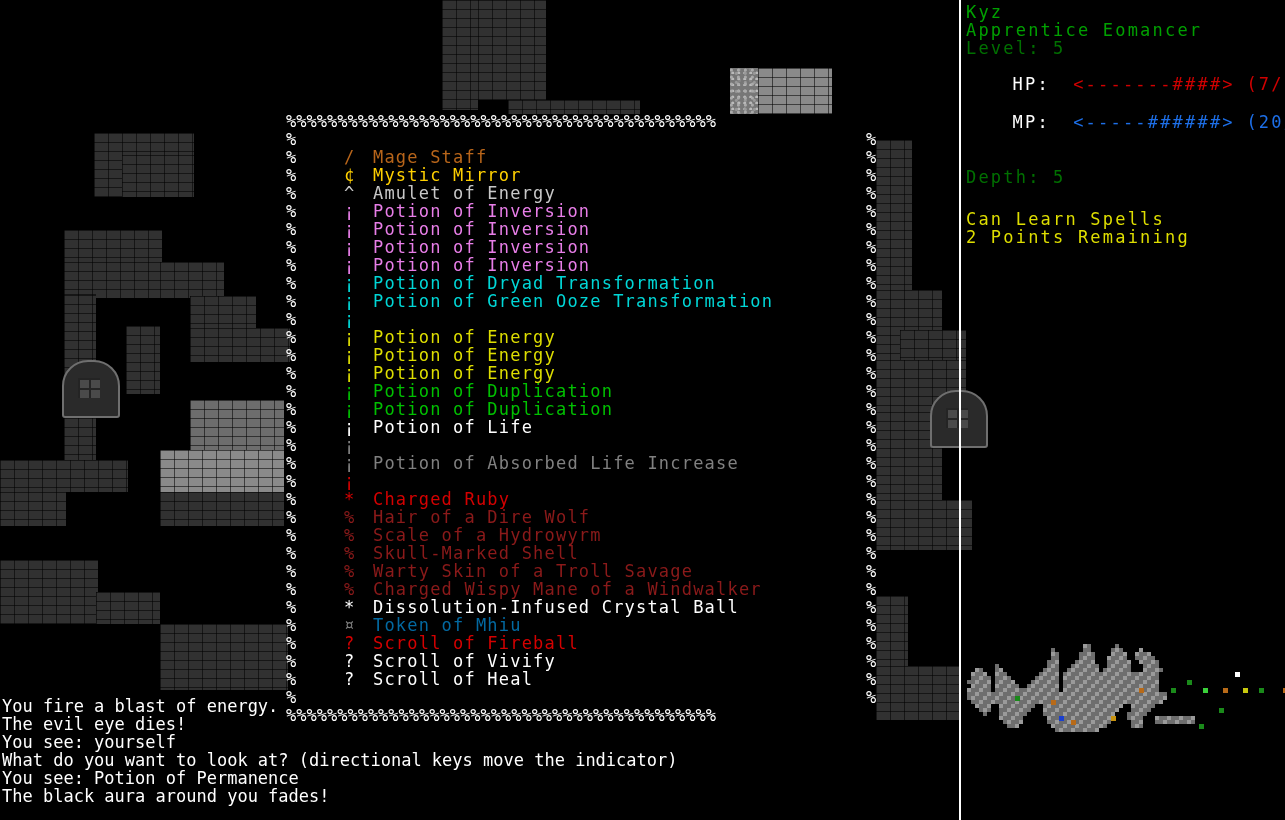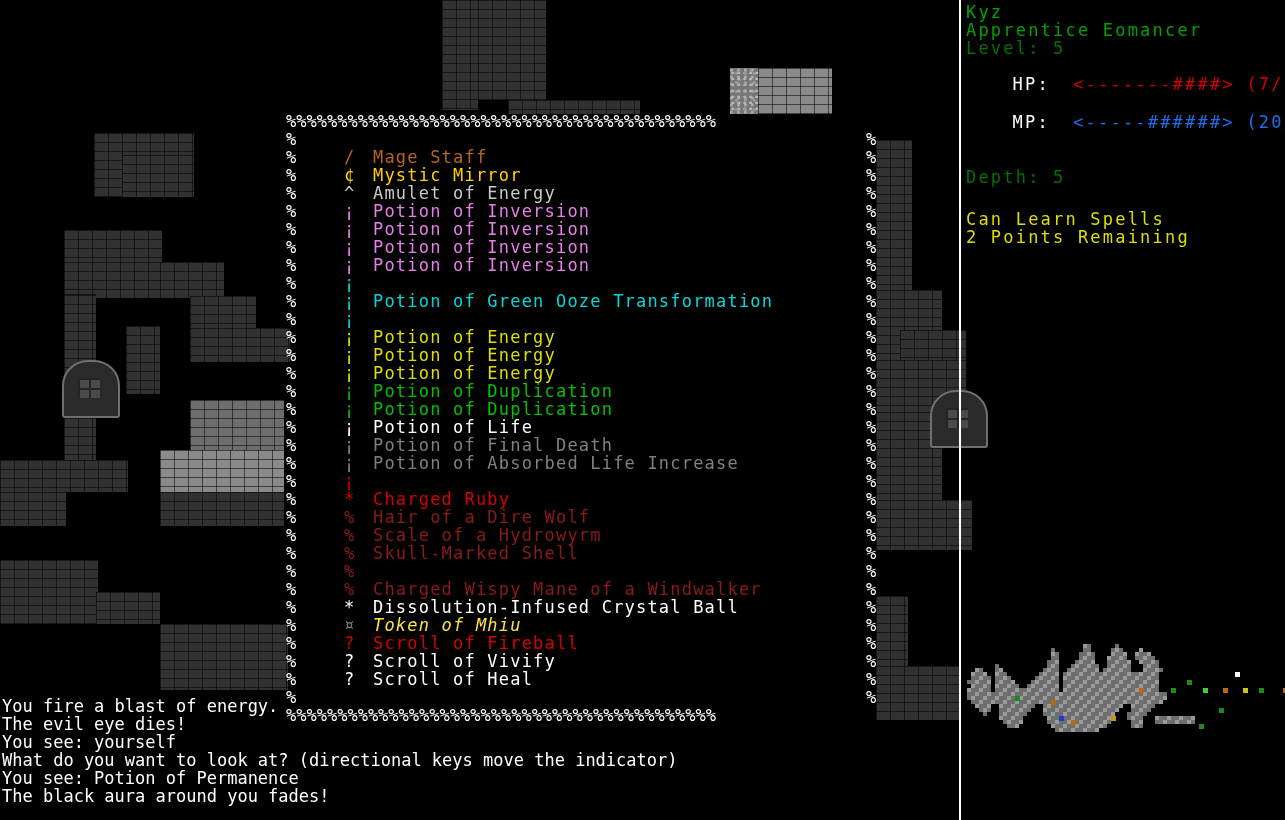--- a/index.html
+++ b/index.html
@@ -794,40 +794,40 @@
   <div class="border-row">%%%%%%%%%%%%%%%%%%%%%%%%%%%%%%%%%%%%%%%%%%</div>
   <div id="inv-rows">
       <div class="inv-line"><span class="lb">%</span><span class="rb">%</span></div>
       <div class="inv-line"><span class="lb">%</span><span class="rb">%</span><span class="sym" style="color: rgb(184, 101, 26);">/</span><span class="nm" style="color: rgb(184, 101, 26);">Mage Staff</span></div>
       <div class="inv-line"><span class="lb">%</span><span class="rb">%</span><span class="sym" style="color: rgb(255, 208, 0);">¢</span><span class="nm" style="color: rgb(255, 208, 0);">Mystic Mirror</span></div>
       <div class="inv-line"><span class="lb">%</span><span class="rb">%</span><span class="sym" style="color: rgb(200, 200, 200);">^</span><span class="nm" style="color: rgb(200, 200, 200);">Amulet of Energy</span></div>
       <div class="inv-line"><span class="lb">%</span><span class="rb">%</span><span class="sym" style="color: rgb(232, 126, 232);">¡</span><span class="nm" style="color: rgb(232, 126, 232);">Potion of Inversion</span></div>
       <div class="inv-line"><span class="lb">%</span><span class="rb">%</span><span class="sym" style="color: rgb(232, 126, 232);">¡</span><span class="nm" style="color: rgb(232, 126, 232);">Potion of Inversion</span></div>
       <div class="inv-line"><span class="lb">%</span><span class="rb">%</span><span class="sym" style="color: rgb(232, 126, 232);">¡</span><span class="nm" style="color: rgb(232, 126, 232);">Potion of Inversion</span></div>
       <div class="inv-line"><span class="lb">%</span><span class="rb">%</span><span class="sym" style="color: rgb(232, 126, 232);">¡</span><span class="nm" style="color: rgb(232, 126, 232);">Potion of Inversion</span></div>
-      <div class="inv-line"><span class="lb">%</span><span class="rb">%</span><span class="sym" style="color: rgb(0, 215, 215);">¡</span></div>
+      <div class="inv-line"><span class="lb">%</span><span class="rb">%</span><span class="sym" style="color: rgb(0, 215, 215);">¡</span><span class="nm" style="color: rgb(0, 215, 215);">Potion of Dryad Transformation</span></div>
       <div class="inv-line"><span class="lb">%</span><span class="rb">%</span><span class="sym" style="color: rgb(0, 215, 215);">¡</span><span class="nm" style="color: rgb(0, 215, 215);">Potion of Green Ooze Transformation</span></div>
       <div class="inv-line"><span class="lb">%</span><span class="rb">%</span><span class="sym" style="color: rgb(0, 215, 215);">¡</span></div>
       <div class="inv-line"><span class="lb">%</span><span class="rb">%</span><span class="sym" style="color: rgb(222, 222, 0);">¡</span><span class="nm" style="color: rgb(222, 222, 0);">Potion of Energy</span></div>
       <div class="inv-line"><span class="lb">%</span><span class="rb">%</span><span class="sym" style="color: rgb(222, 222, 0);">¡</span><span class="nm" style="color: rgb(222, 222, 0);">Potion of Energy</span></div>
       <div class="inv-line"><span class="lb">%</span><span class="rb">%</span><span class="sym" style="color: rgb(222, 222, 0);">¡</span><span class="nm" style="color: rgb(222, 222, 0);">Potion of Energy</span></div>
       <div class="inv-line"><span class="lb">%</span><span class="rb">%</span><span class="sym" style="color: rgb(0, 192, 0);">¡</span><span class="nm" style="color: rgb(0, 192, 0);">Potion of Duplication</span></div>
       <div class="inv-line"><span class="lb">%</span><span class="rb">%</span><span class="sym" style="color: rgb(0, 192, 0);">¡</span><span class="nm" style="color: rgb(0, 192, 0);">Potion of Duplication</span></div>
       <div class="inv-line"><span class="lb">%</span><span class="rb">%</span><span class="sym" style="color: rgb(255, 255, 255);">¡</span><span class="nm" style="color: rgb(255, 255, 255);">Potion of Life</span></div>
-      <div class="inv-line"><span class="lb">%</span><span class="rb">%</span><span class="sym" style="color: rgb(128, 128, 128);">¡</span><span class="nm" style="color: rgb(128, 128, 128);">Potion of Final Death</span></div>
+      <div class="inv-line"><span class="lb">%</span><span class="rb">%</span><span class="sym" style="color: rgb(128, 128, 128);">¡</span></div>
       <div class="inv-line"><span class="lb">%</span><span class="rb">%</span><span class="sym" style="color: rgb(128, 128, 128);">¡</span><span class="nm" style="color: rgb(128, 128, 128);">Potion of Absorbed Life Increase</span></div>
       <div class="inv-line"><span class="lb">%</span><span class="rb">%</span><span class="sym" style="color: rgb(212, 0, 0);">¡</span></div>
       <div class="inv-line"><span class="lb">%</span><span class="rb">%</span><span class="sym" style="color: rgb(212, 0, 0);">*</span><span class="nm" style="color: rgb(212, 0, 0);">Charged Ruby</span></div>
       <div class="inv-line"><span class="lb">%</span><span class="rb">%</span><span class="sym" style="color: rgb(139, 26, 26);">%</span><span class="nm" style="color: rgb(139, 26, 26);">Hair of a Dire Wolf</span></div>
       <div class="inv-line"><span class="lb">%</span><span class="rb">%</span><span class="sym" style="color: rgb(139, 26, 26);">%</span><span class="nm" style="color: rgb(139, 26, 26);">Scale of a Hydrowyrm</span></div>
       <div class="inv-line"><span class="lb">%</span><span class="rb">%</span><span class="sym" style="color: rgb(139, 26, 26);">%</span><span class="nm" style="color: rgb(139, 26, 26);">Skull-Marked Shell</span></div>
-      <div class="inv-line"><span class="lb">%</span><span class="rb">%</span><span class="sym" style="color: rgb(139, 26, 26);">%</span></div>
+      <div class="inv-line"><span class="lb">%</span><span class="rb">%</span><span class="sym" style="color: rgb(139, 26, 26);">%</span><span class="nm" style="color: rgb(139, 26, 26);">Warty Skin of a Troll Savage</span></div>
       <div class="inv-line"><span class="lb">%</span><span class="rb">%</span><span class="sym" style="color: rgb(139, 26, 26);">%</span><span class="nm" style="color: rgb(139, 26, 26);">Charged Wispy Mane of a Windwalker</span></div>
       <div class="inv-line"><span class="lb">%</span><span class="rb">%</span><span class="sym" style="color: rgb(255, 255, 255);">*</span><span class="nm" style="color: rgb(255, 255, 255);">Dissolution-Infused Crystal Ball</span></div>
-      <div class="inv-line"><span class="lb">%</span><span class="rb">%</span><span class="sym" style="color: rgb(128, 128, 128);">¤</span><span class="nm" style="color: #fde047; font-style: italic;">Token of Mhiu</span></div>
+      <div class="inv-line"><span class="lb">%</span><span class="rb">%</span><span class="sym" style="color: rgb(128, 128, 128);">¤</span><span class="nm" style="color: #0369a1;">Token of Mhiu</span></div>
       <div class="inv-line"><span class="lb">%</span><span class="rb">%</span><span class="sym" style="color: rgb(212, 0, 0);">?</span><span class="nm" style="color: rgb(212, 0, 0);">Scroll of Fireball</span></div>
       <div class="inv-line"><span class="lb">%</span><span class="rb">%</span><span class="sym" style="color: rgb(255, 255, 255);">?</span><span class="nm" style="color: rgb(255, 255, 255);">Scroll of Vivify</span></div>
       <div class="inv-line"><span class="lb">%</span><span class="rb">%</span><span class="sym" style="color: rgb(255, 255, 255);">?</span><span class="nm" style="color: rgb(255, 255, 255);">Scroll of Heal</span></div>
       <div class="inv-line"><span class="lb">%</span><span class="rb">%</span></div>
     </div>
   <div class="border-row">%%%%%%%%%%%%%%%%%%%%%%%%%%%%%%%%%%%%%%%%%%</div>
 </div>
 
 <div id="status-panel">
   <div class="st big" style="color:#00a000;padding-top:3px">Kyz</div>

